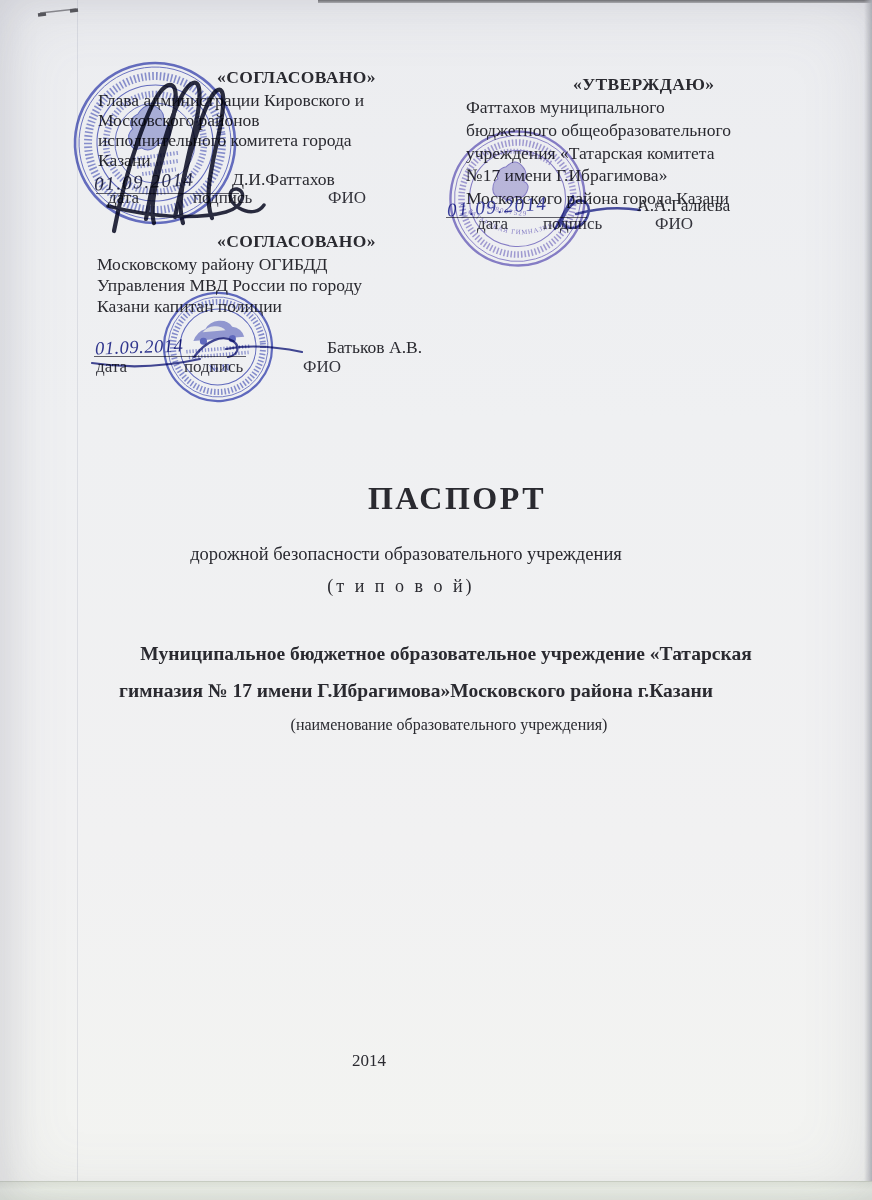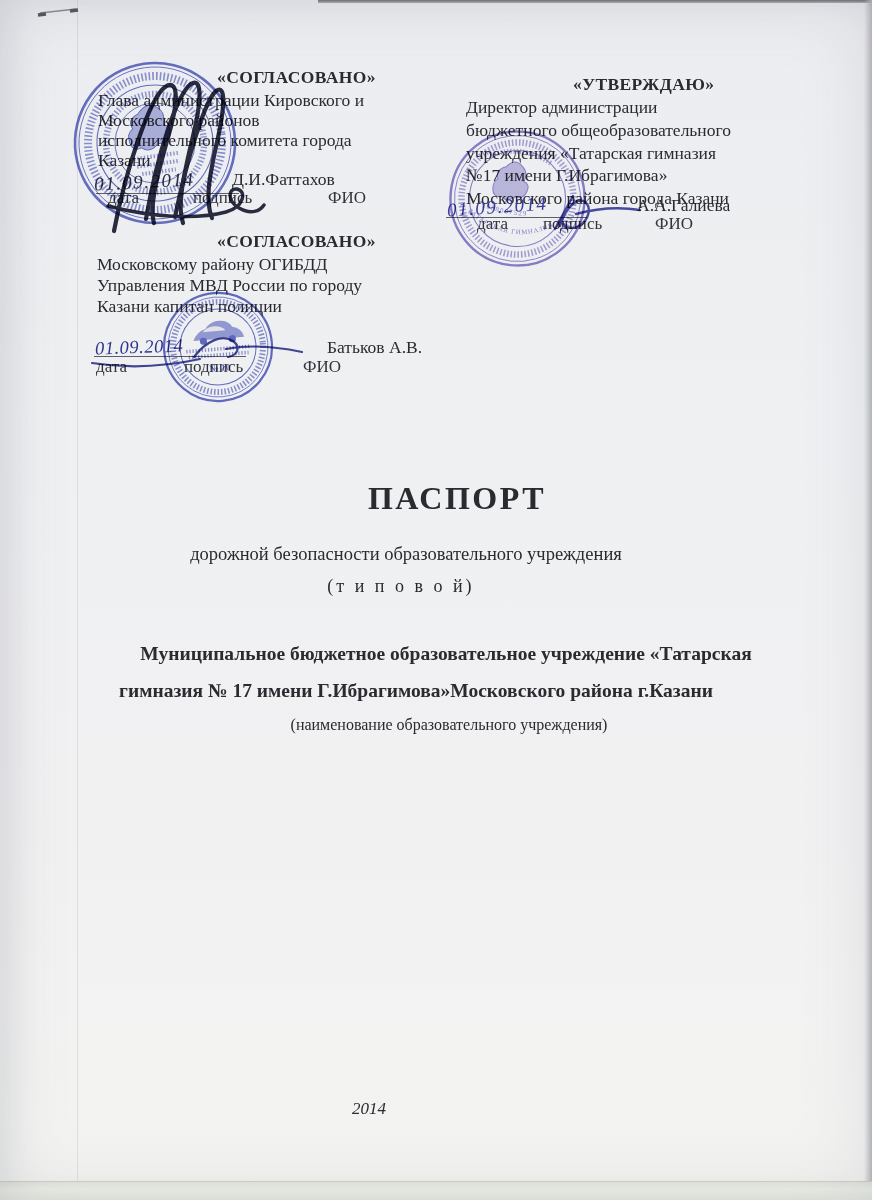--- a/index.html
+++ b/index.html
@@ -62,23 +62,23 @@
   </div>
   <div class="hw" style="left:94px;top:172px;font-size:19px;color:#2c2e48;transform:rotate(-3deg);">01.09.2014</div>
   <div class="sigline" style="left:96px;top:193px;width:143px;"></div>
   <div class="abs name" style="left:232px;top:171px;">Д.И.Фаттахов</div>
   <div class="abs lbl" style="left:108px;top:189px;">дата</div>
   <div class="abs lbl" style="left:193px;top:189px;">подпись</div>
   <div class="abs lbl" style="left:328px;top:189px;">ФИО</div>
 
   <div class="abs hdr" style="left:573px;top:76px;">«УТВЕРЖДАЮ»</div>
   <div class="body-lines wide" style="left:466px;top:96px;">
-    <div>Директор администрации</div>
+    <div>Фаттахов муниципального</div>
     <div>бюджетного общеобразовательного</div>
-    <div>учреждения «Татарская гимназия</div>
+    <div>учреждения «Татарская комитета</div>
     <div>№17 имени Г.Ибрагимова»</div>
     <div>Московского района города Казани</div>
   </div>
   <div class="hw" style="left:447px;top:197px;font-size:19px;transform:rotate(-4deg);">01.09.2014</div>
   <div class="sigline" style="left:446px;top:217px;width:141px;"></div>
   <div class="abs name" style="left:637px;top:197px;">А.А.Галиева</div>
   <div class="abs lbl" style="left:477px;top:215px;">дата</div>
   <div class="abs lbl" style="left:543px;top:215px;">подпись</div>
   <div class="abs lbl" style="left:655px;top:215px;">ФИО</div>
 
@@ -94,21 +94,21 @@
   <div class="abs lbl" style="left:96px;top:358px;">дата</div>
   <div class="abs lbl" style="left:184px;top:358px;">подпись</div>
   <div class="abs lbl" style="left:303px;top:358px;">ФИО</div>
 
   <div class="abs title" style="left:42px;top:482px;width:830px;">ПАСПОРТ</div>
   <div class="abs subtitle" style="left:0;top:545px;width:812px;">дорожной безопасности образовательного учреждения</div>
   <div class="abs typenote" style="left:8px;top:577px;width:786px;">(т и п о в о й)</div>
   <div class="abs orgline" style="left:20px;top:644px;width:852px;">Муниципальное бюджетное образовательное учреждение «Татарская</div>
   <div class="abs orgline" style="left:0;top:681px;width:832px;">гимназия № 17 имени Г.Ибрагимова»Московского района г.Казани</div>
   <div class="abs caption" style="left:14px;top:717px;width:870px;">(наименование образовательного учреждения)</div>
-  <div class="abs year" style="left:0;top:1100px;width:738px;font-style:italic;">2014</div>
+  <div class="abs year" style="left:0;top:1052px;width:738px;">2014</div>
 
   <svg class="stamp" style="left:72px;top:60px;opacity:.82;transform:rotate(-8deg);" width="166" height="166" viewBox="0 0 166 166">
     <g fill="none" stroke="#4a55bd">
       <circle cx="83" cy="83" r="80" stroke-width="2.6"></circle>
       <circle cx="83" cy="83" r="76" stroke-width="0.9"></circle>
       <circle cx="83" cy="83" r="58" stroke-width="1.1"></circle>
       <circle cx="83" cy="83" r="40" stroke-width="0.9"></circle>
       <circle cx="83" cy="83" r="67" stroke-width="8" stroke-dasharray="1.6 2.1" opacity=".75"></circle>
       <circle cx="83" cy="83" r="49" stroke-width="6.5" stroke-dasharray="1.5 2" opacity=".7"></circle>
       <path d="M60,96 h46 M62,104 h42 M66,112 h34" stroke-width="4" stroke-dasharray="1.4 1.9" opacity=".7"></path>

